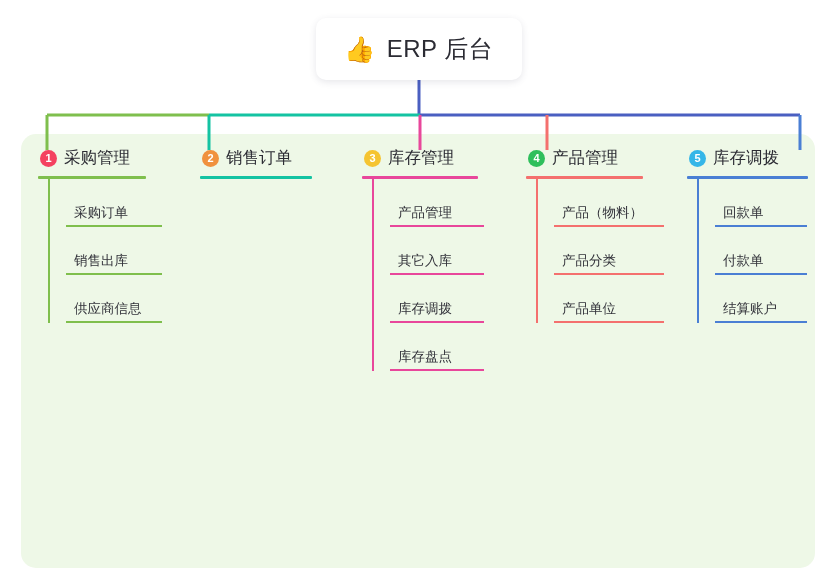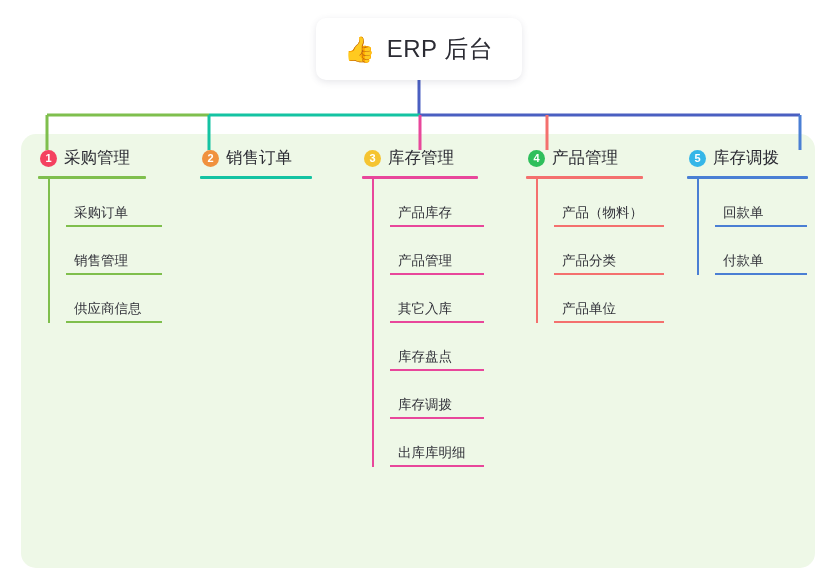--- a/index.html
+++ b/index.html
@@ -171,21 +171,21 @@
           <span class="branch-label">采购管理</span>
         </div>
         <div class="header-rule" style="width: 108px; background: rgb(127, 191, 77);"></div>
         <div class="sub-list">
           <div class="spine" style="background: rgb(127, 191, 77);"></div>
           <div class="sub-item">
             <span class="sub-text">采购订单</span>
             <div class="sub-rule" style="width: 96px; background: rgb(127, 191, 77);"></div>
           </div>
           <div class="sub-item">
-            <span class="sub-text">销售管理</span>
+            <span class="sub-text">销售出库</span>
             <div class="sub-rule" style="width: 96px; background: rgb(127, 191, 77);"></div>
           </div>
           <div class="sub-item">
             <span class="sub-text">供应商信息</span>
             <div class="sub-rule" style="width: 96px; background: rgb(127, 191, 77);"></div>
           </div>
         </div>
       </div>
       <div class="branch" style="left: 200px;">
         <div class="branch-header">
@@ -196,41 +196,33 @@
       </div>
       <div class="branch" style="left: 362px;">
         <div class="branch-header">
           <span class="badge" style="background: rgb(245, 196, 49);">3</span>
           <span class="branch-label">库存管理</span>
         </div>
         <div class="header-rule" style="width: 116px; background: rgb(232, 71, 155);"></div>
         <div class="sub-list">
           <div class="spine" style="background: rgb(232, 71, 155);"></div>
           <div class="sub-item">
-            <span class="sub-text">产品库存</span>
-            <div class="sub-rule" style="width: 94px; background: rgb(232, 71, 155);"></div>
-          </div>
-          <div class="sub-item">
             <span class="sub-text">产品管理</span>
             <div class="sub-rule" style="width: 94px; background: rgb(232, 71, 155);"></div>
           </div>
           <div class="sub-item">
             <span class="sub-text">其它入库</span>
             <div class="sub-rule" style="width: 94px; background: rgb(232, 71, 155);"></div>
           </div>
           <div class="sub-item">
+            <span class="sub-text">库存调拨</span>
+            <div class="sub-rule" style="width: 94px; background: rgb(232, 71, 155);"></div>
+          </div>
+          <div class="sub-item">
             <span class="sub-text">库存盘点</span>
-            <div class="sub-rule" style="width: 94px; background: rgb(232, 71, 155);"></div>
-          </div>
-          <div class="sub-item">
-            <span class="sub-text">库存调拨</span>
-            <div class="sub-rule" style="width: 94px; background: rgb(232, 71, 155);"></div>
-          </div>
-          <div class="sub-item">
-            <span class="sub-text">出库库明细</span>
             <div class="sub-rule" style="width: 94px; background: rgb(232, 71, 155);"></div>
           </div>
         </div>
       </div>
       <div class="branch" style="left: 526px;">
         <div class="branch-header">
           <span class="badge" style="background: rgb(47, 191, 92);">4</span>
           <span class="branch-label">产品管理</span>
         </div>
         <div class="header-rule" style="width: 117px; background: rgb(244, 112, 110);"></div>
@@ -259,17 +251,21 @@
         <div class="sub-list">
           <div class="spine" style="background: rgb(74, 127, 212);"></div>
           <div class="sub-item">
             <span class="sub-text">回款单</span>
             <div class="sub-rule" style="width: 92px; background: rgb(74, 127, 212);"></div>
           </div>
           <div class="sub-item">
             <span class="sub-text">付款单</span>
             <div class="sub-rule" style="width: 92px; background: rgb(74, 127, 212);"></div>
           </div>
+          <div class="sub-item">
+            <span class="sub-text">结算账户</span>
+            <div class="sub-rule" style="width: 92px; background: rgb(74, 127, 212);"></div>
+          </div>
         </div>
       </div>
     </div>
 
 </div>
 
 </body></html>

